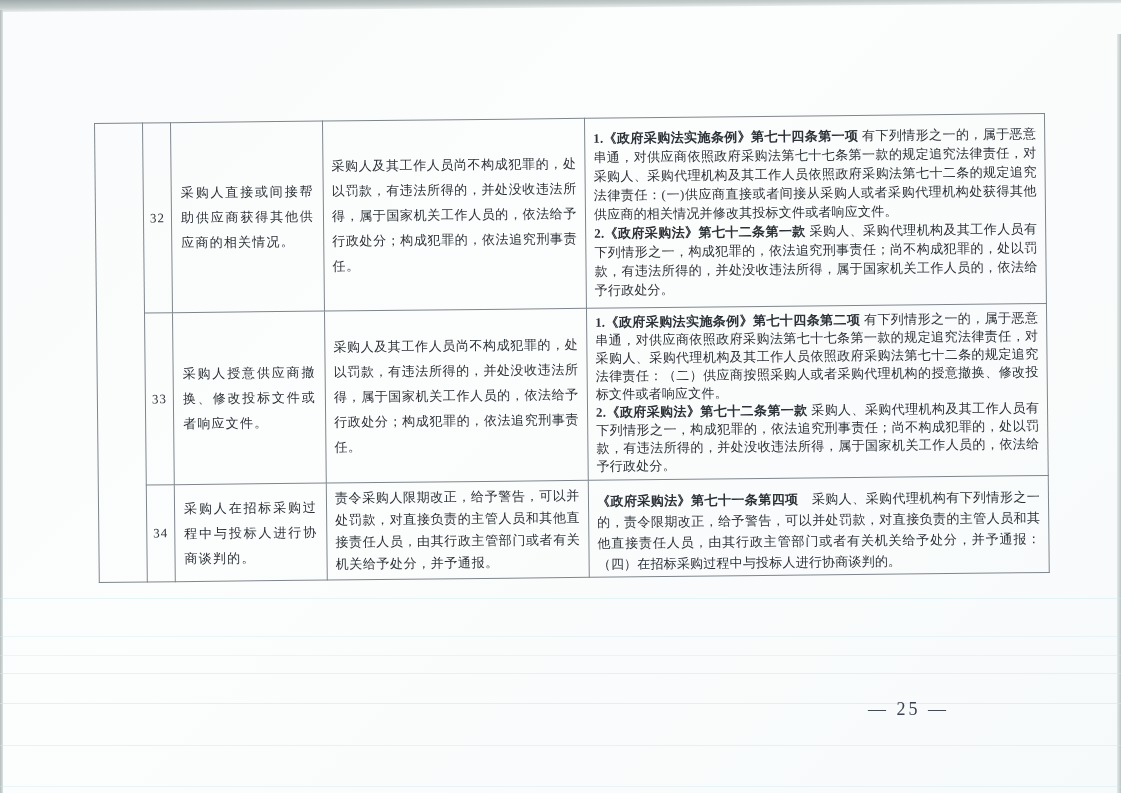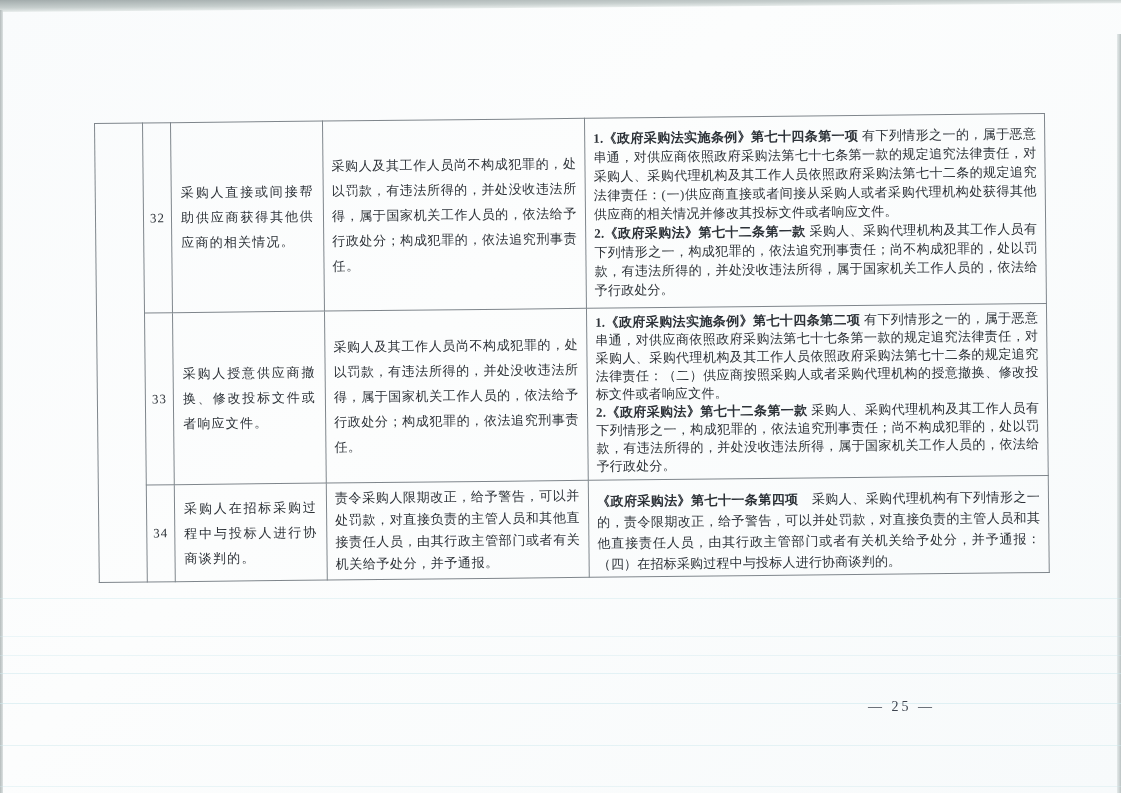--- a/index.html
+++ b/index.html
@@ -35,21 +35,21 @@
   td.c-no{text-align:center;font-size:14px;letter-spacing:1px;}
   td.c-sit{padding:4px 9px;line-height:25px;letter-spacing:1.2px;text-align:justify;text-align-last:left;}
   td.c-pen{padding:4px 8px;line-height:25px;letter-spacing:0.6px;text-align:justify;text-align-last:left;}
   td.c-basis{padding:4px 8px 2px 8px;line-height:19px;letter-spacing:0.2px;vertical-align:top;text-align:justify;text-align-last:left;}
   td.c-basis.tight{line-height:18px;padding-top:2px;}
   td.c-basis.pad{padding-top:9px;line-height:21px;}
   td.c-basis p{margin:0;}
   td.c-basis b{font-weight:bold;}
   .page-number{
     position:absolute;left:868px;top:699px;width:160px;
-    font-size:14px;letter-spacing:3px;color:#3c434e;text-align:left;
+    font-size:18px;letter-spacing:3px;color:#3c434e;text-align:left;
     font-family:"Liberation Serif","DejaVu Serif",serif;
   }
 </style>
 </head>
 <body>
 
 <div class="page">
 
   <div class="top-band"></div>
   <div class="left-strip"></div>

